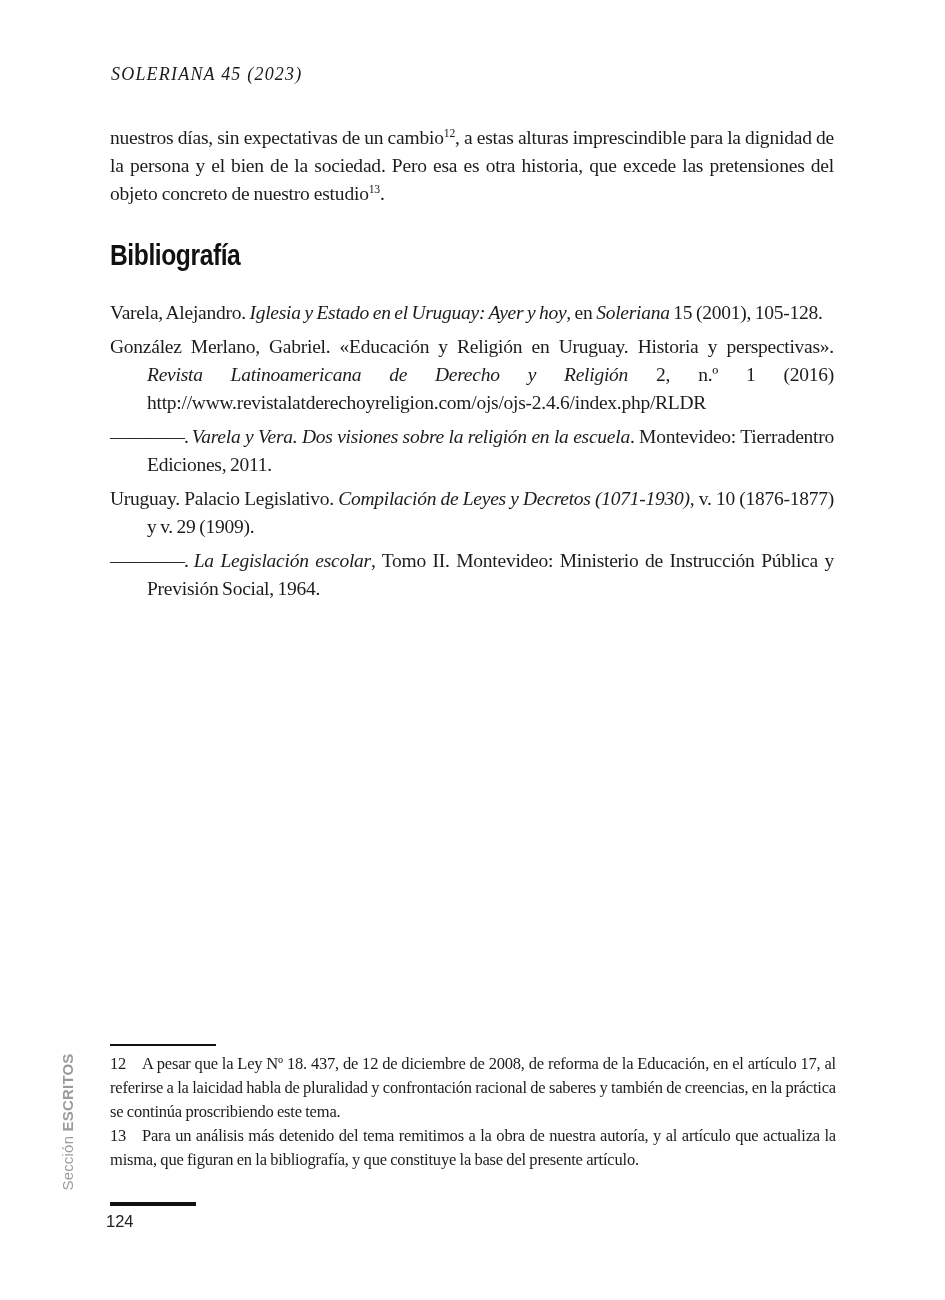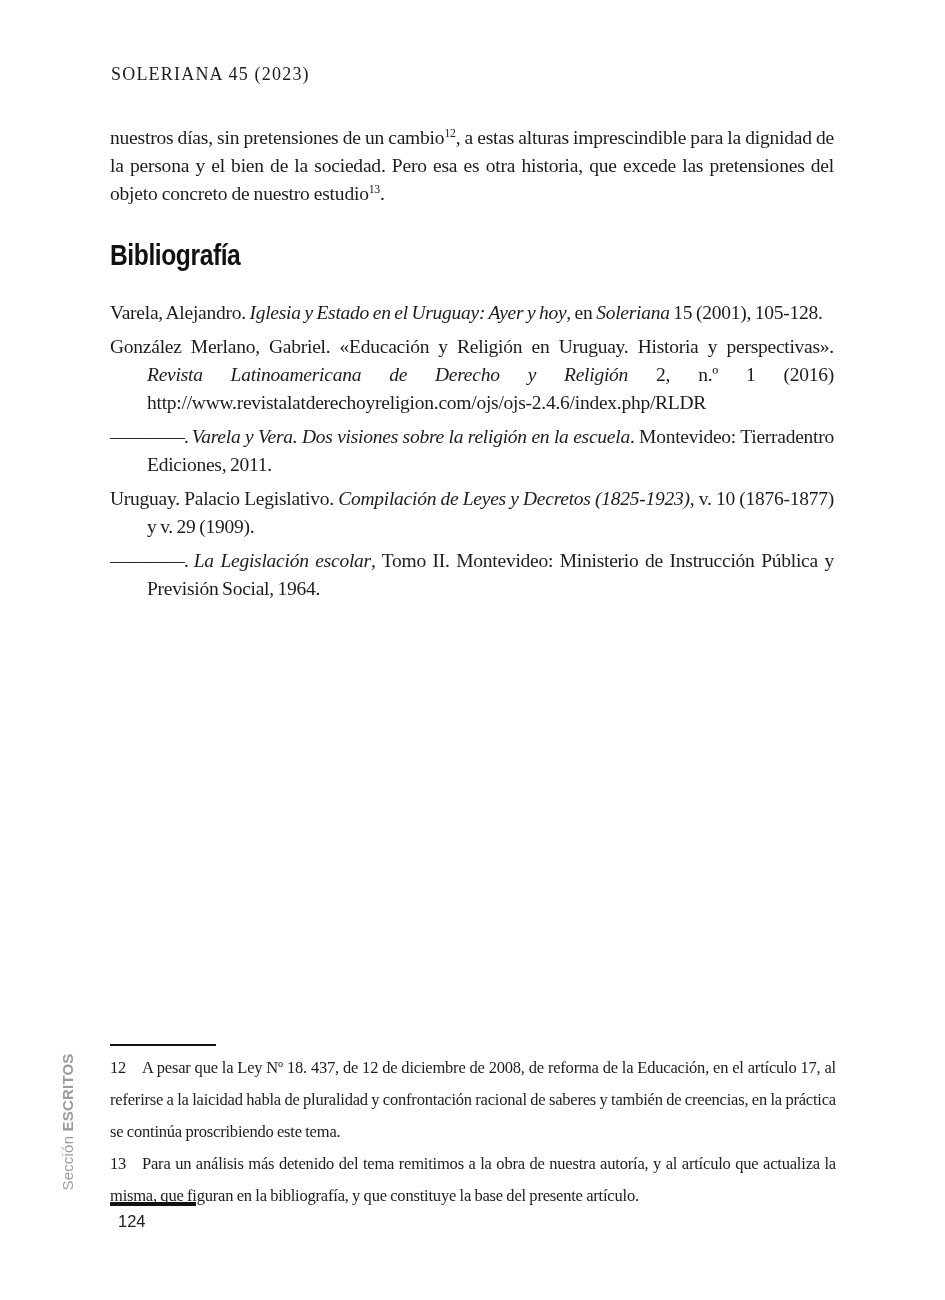--- a/index.html
+++ b/index.html
@@ -8,20 +8,21 @@
     width:945px; height:1300px;
     background:#ffffff;
     overflow:hidden;
     font-family:"Liberation Serif", serif;
     color:#1c1c1c;
   }
   .running-header {
     position:absolute; left:111px; top:64px;
     font-size:18px; letter-spacing:1.2px;
     color:#1c1c1c;
+    font-style:italic;
   }
   .body-par {
     position:absolute; left:110px; top:124px; width:724px;
     margin:0;
     font-size:19.5px; line-height:28px;
     text-align:justify;
     letter-spacing:-0.2px; word-spacing:-0.5px;
   }
   .body-par sup, .fn-sup {
     font-size:0.6em; line-height:0; vertical-align:super;
@@ -49,60 +50,60 @@
   .footnote-sep {
     position:absolute; left:110px; top:1044px;
     width:106px; height:0;
     border-top:2.5px solid #111;
   }
   .footnotes {
     position:absolute; left:110px; top:1052px; width:726px;
   }
   .footnote {
     margin:0;
-    font-size:16.5px; line-height:32px;
+    font-size:16.5px; line-height:24px;
     text-align:justify;
     letter-spacing:-0.2px; word-spacing:-0.5px;
   }
   .fn-num { display:inline-block; min-width:32px; text-indent:0; }
   .section-label {
     position:absolute; left:67px; top:1122px;
     transform:translate(-50%,-50%) rotate(-90deg);
     white-space:nowrap;
     font-family:"Liberation Sans", sans-serif;
     font-size:15px; color:#9b9b9b;
     letter-spacing:0.2px;
   }
   .section-label b { font-weight:700; }
   .folio-bar {
     position:absolute; left:110px; top:1202px;
     width:86px; height:4px; background:#111;
   }
   .folio {
-    position:absolute; left:118px; top:1212px;
+    position:absolute; left:106px; top:1212px;
     font-family:"Liberation Sans", sans-serif;
     font-size:16.5px; color:#222;
   }
 </style>
 </head>
 <body>
 
 <div class="page">
 
   <div class="running-header">SOLERIANA 45 (2023)</div>
 
-  <p class="body-par"><span>nuestros días, sin pretensiones de un cambio</span><sup>12</sup><span>, a estas alturas imprescindible para la dignidad de la persona y el bien de la sociedad. Pero esa es otra historia, que excede las pretensiones del objeto concreto de nuestro estudio</span><sup>13</sup><span>.</span></p>
+  <p class="body-par"><span>nuestros días, sin expectativas de un cambio</span><sup>12</sup><span>, a estas alturas imprescindible para la dignidad de la persona y el bien de la sociedad. Pero esa es otra historia, que excede las pretensiones del objeto concreto de nuestro estudio</span><sup>13</sup><span>.</span></p>
 
   <h2 class="bib-heading">Bibliografía</h2>
 
   <div class="bib-list" id="bib-list">
       <p class="bib-entry"><span>Varela, Alejandro. </span><i>Iglesia y Estado en el Uruguay: Ayer y hoy</i><span>, en </span><i>Soleriana</i><span> 15 (2001), 105-128.</span></p>
       <p class="bib-entry"><span>González Merlano, Gabriel. «Educación y Religión en Uruguay. Historia y perspectivas». </span><i>Revista Latinoamericana de Derecho y Religión</i><span> 2, n.º 1 (2016) </span><span>http://www.revistalatderechoyreligion.com/ojs/ojs-2.4.6/index.php/RLDR</span></p>
       <p class="bib-entry"><span class="dash">————. </span><i>Varela y Vera. Dos visiones sobre la religión en la escuela</i><span>. Montevideo: Tierradentro Ediciones, 2011.</span></p>
-      <p class="bib-entry"><span>Uruguay. Palacio Legislativo. </span><i>Compilación de Leyes y Decretos (1825-1923)</i><span>, v. 10 (1876-1877) y v. 29 (1909).</span></p>
+      <p class="bib-entry"><span>Uruguay. Palacio Legislativo. </span><i>Compilación de Leyes y Decretos (1071-1930)</i><span>, v. 10 (1876-1877) y v. 29 (1909).</span></p>
       <p class="bib-entry"><span class="dash">————. </span><i>La Legislación escolar</i><span>, Tomo II. Montevideo: Ministerio de Instrucción Pública y Previsión Social, 1964.</span></p>
     </div>
 
   <div class="footnote-sep"></div>
 
   <div class="footnotes" id="footnotes">
       <p class="footnote"><span class="fn-num">12</span><span>A pesar que la Ley Nº 18. 437, de 12 de diciembre de 2008, de reforma de la Educación, en el artículo 17, al referirse a la laicidad habla de pluralidad y confrontación racional de saberes y también de creencias, en la práctica se continúa proscribiendo este tema.</span></p>
       <p class="footnote"><span class="fn-num">13</span><span>Para un análisis más detenido del tema remitimos a la obra de nuestra autoría, y al artículo que actualiza la misma, que figuran en la bibliografía, y que constituye la base del presente artículo.</span></p>
     </div>
 

